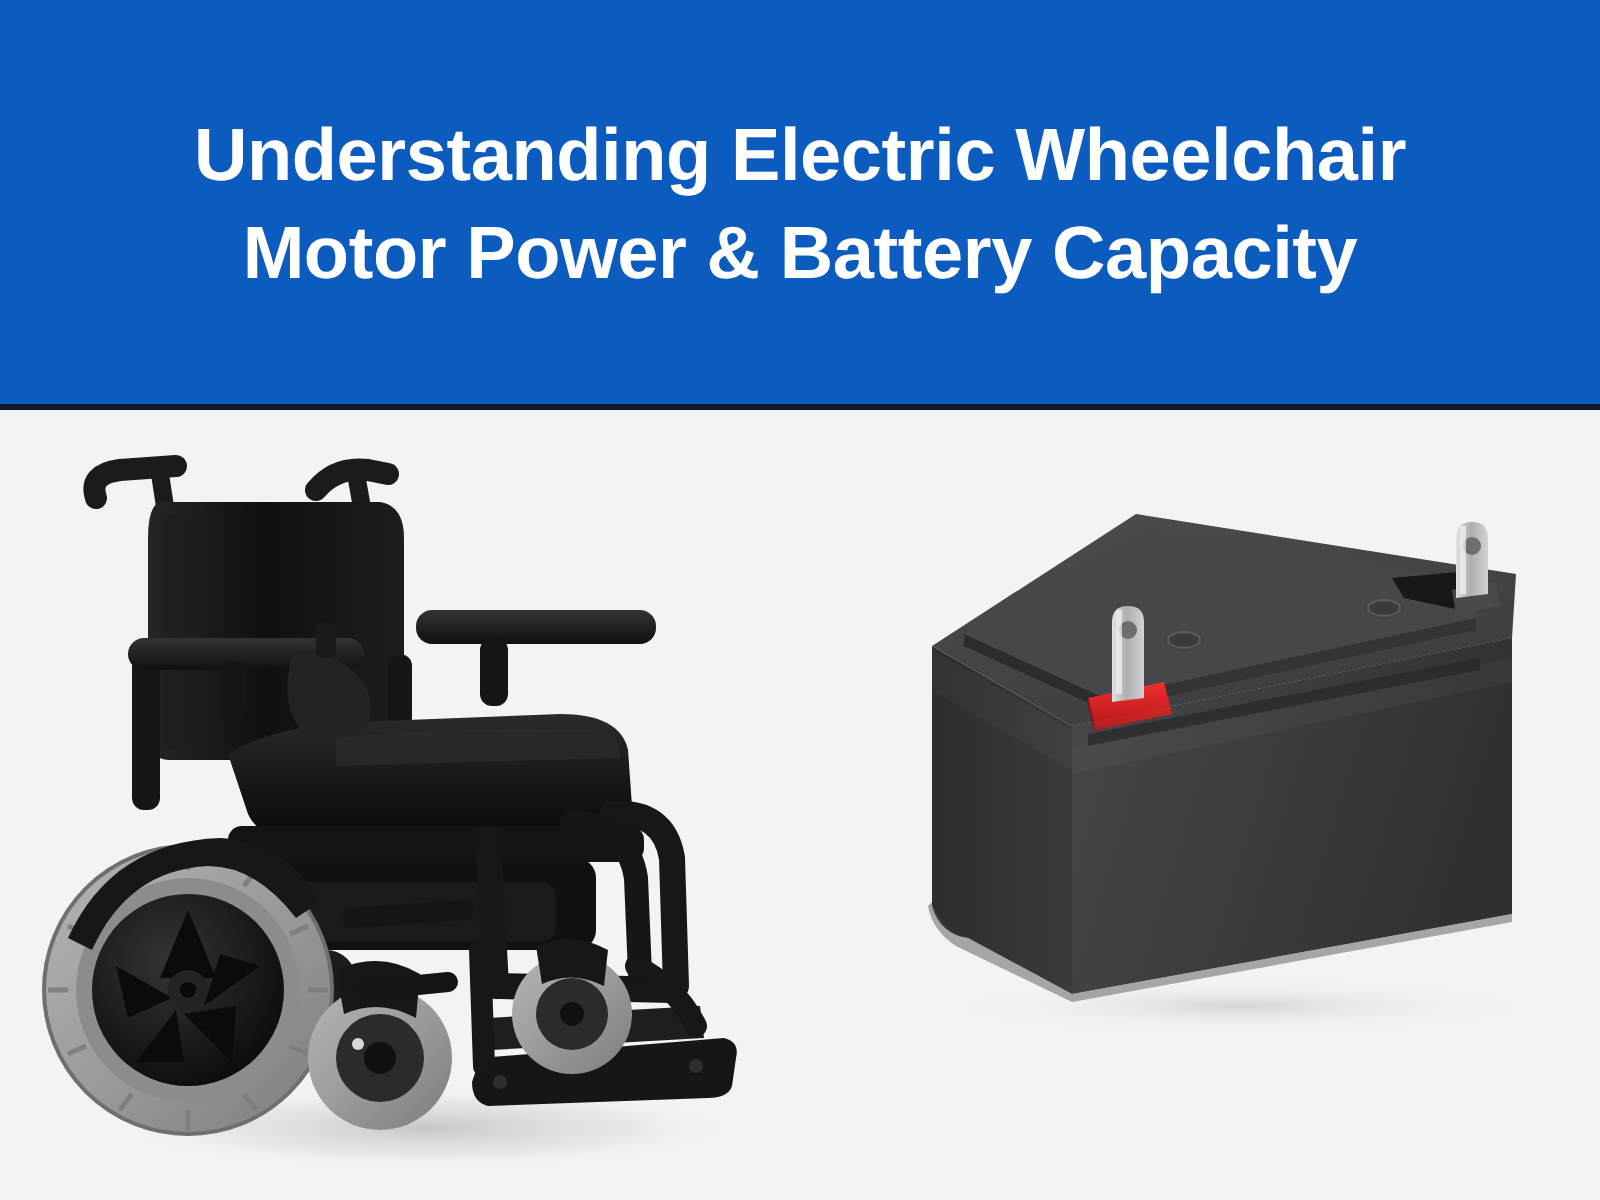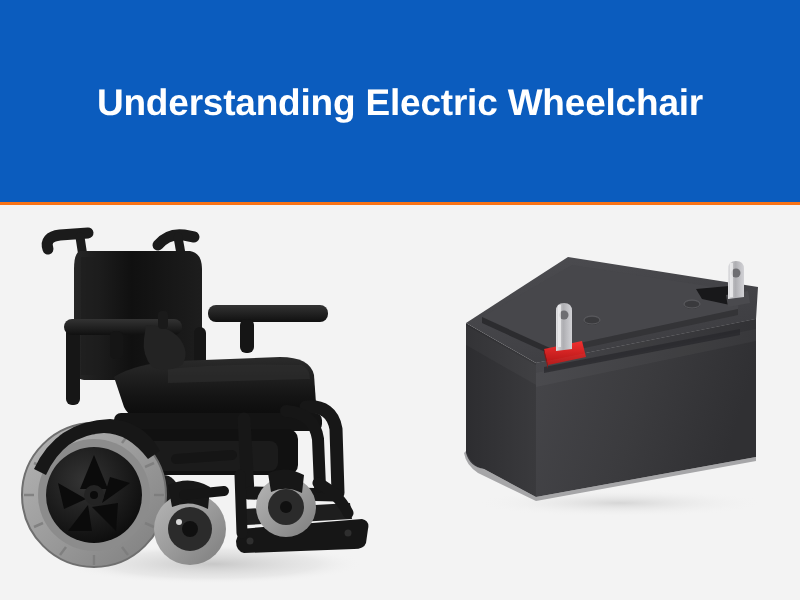--- a/index.html
+++ b/index.html
@@ -26,21 +26,21 @@
     left: 0;
     top: 0;
     width: 800px;
     height: 205px;
     background: #0b5cbe;
     box-sizing: border-box;
     display: flex;
     flex-direction: column;
     align-items: center;
     justify-content: center;
-    border-bottom: 3px solid #f97316;
+    border-bottom: 3px solid #0f172a;
   }
   #header-title {
     text-align: center;
     color: #ffffff;
     font-size: 37px;
     font-weight: bold;
     line-height: 1.32;
     letter-spacing: -0.2px;
     padding-top: 4px;
     text-rendering: geometricPrecision;
@@ -83,20 +83,21 @@
   }
 </style>
 </head>
 <body>
 
 <div id="page">
 
   <div id="header-banner">
     <div id="header-title">
       <span class="title-line">Understanding Electric Wheelchair</span>
+      <span class="title-line">Motor Power &amp; Battery Capacity</span>
     </div>
   </div>
 
   <div id="content-area">
 
     <div class="figure" id="wheelchair-figure">
       <svg viewBox="0 0 370 385" xmlns="http://www.w3.org/2000/svg">
         <defs>
           <linearGradient id="wcBack" x1="0" y1="0" x2="1" y2="0">
             <stop offset="0%" stop-color="#262626"></stop>

